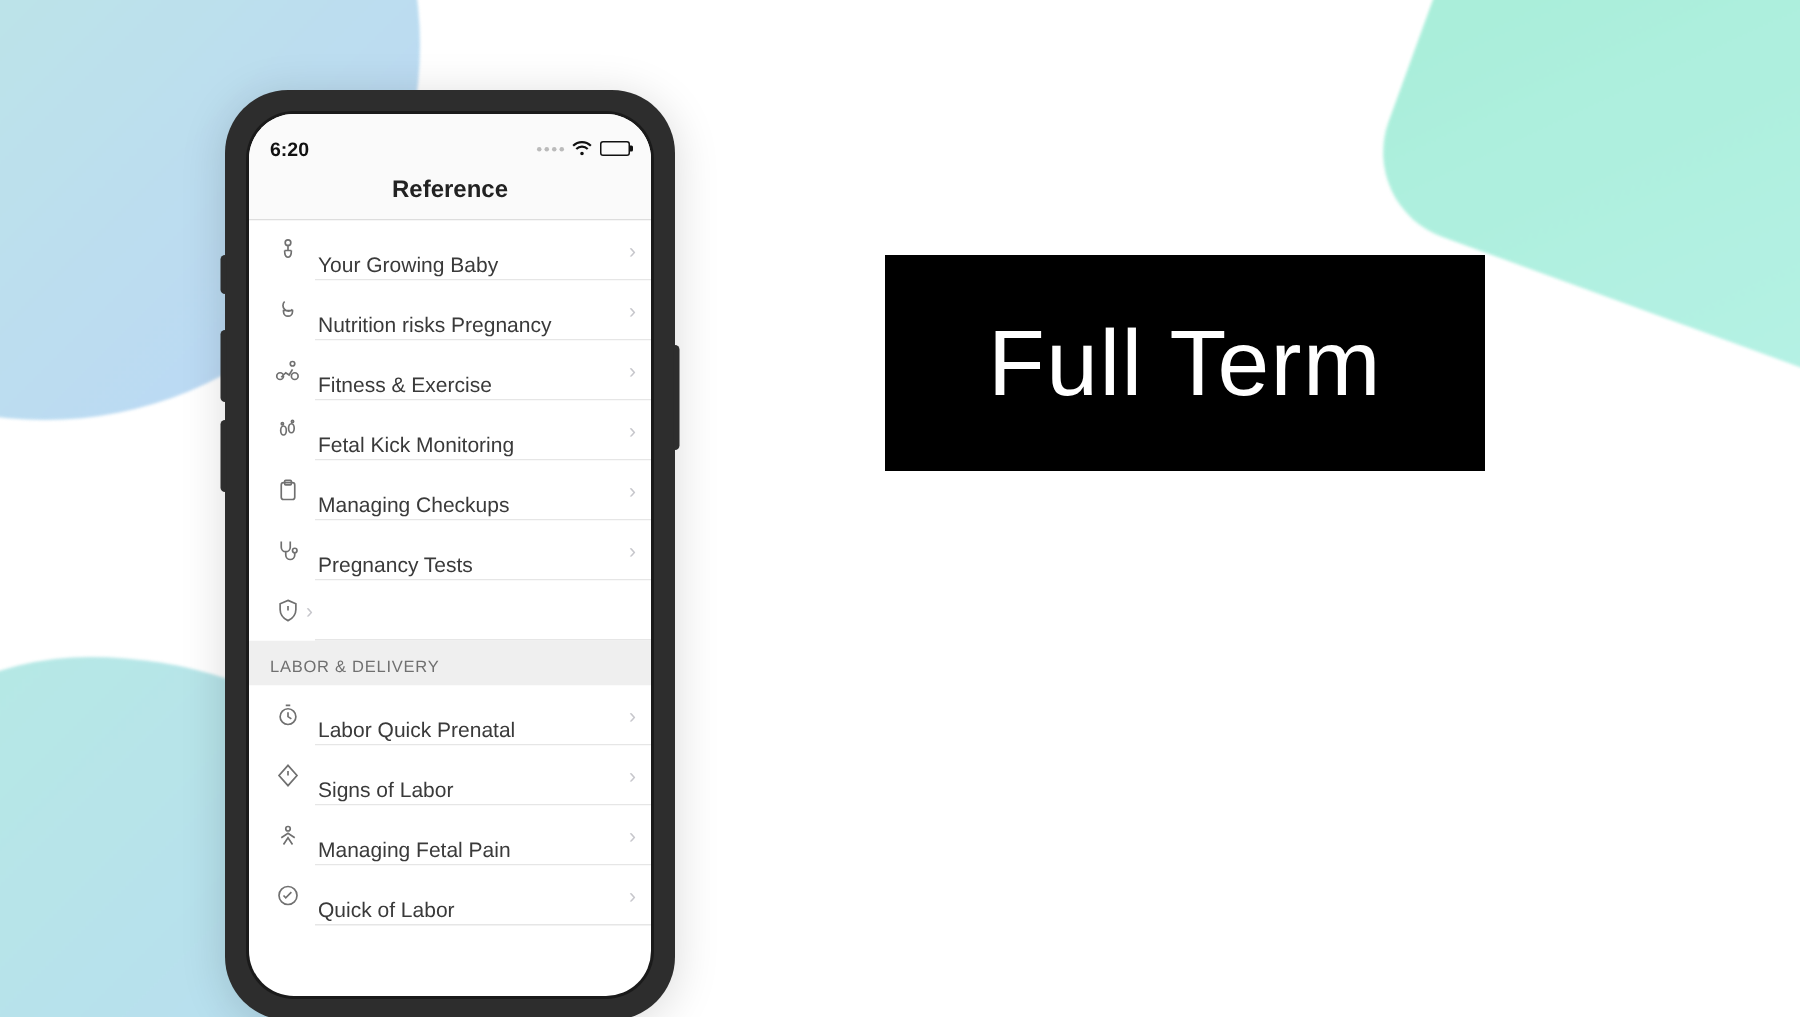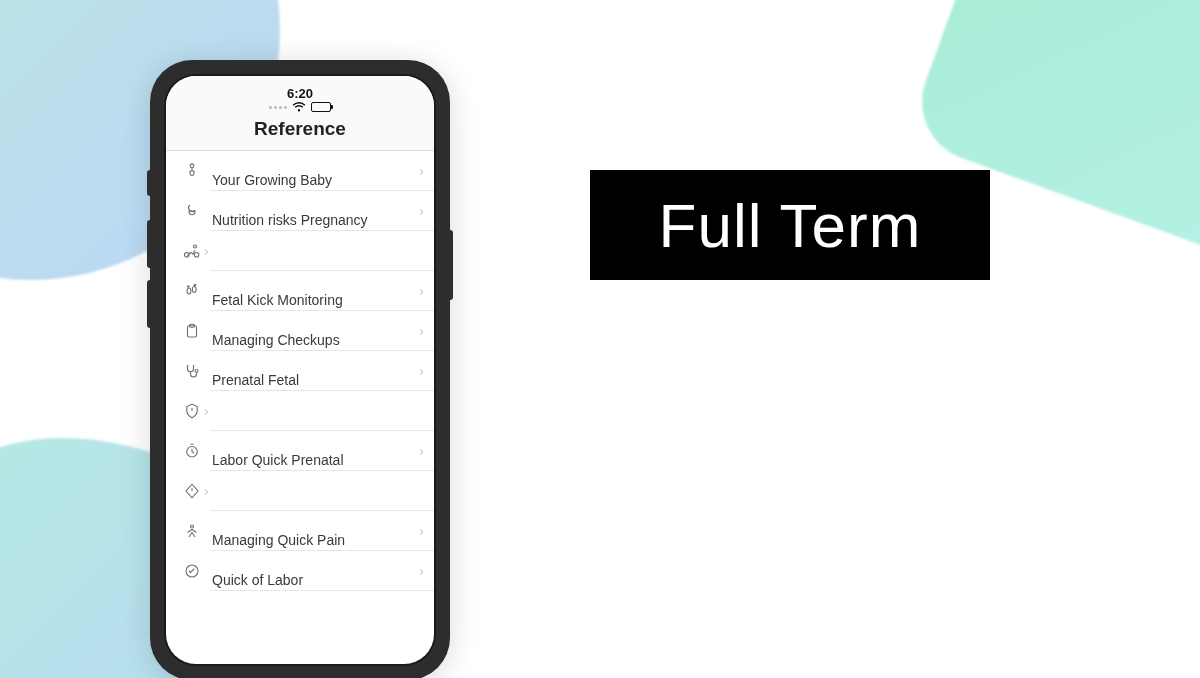--- a/index.html
+++ b/index.html
@@ -99,21 +99,20 @@
   .status-bar {
     height: 36px;
     display: flex;
     align-items: center;
     justify-content: space-between;
     padding: 10px 14px 0;
     font-size: 13px;
     font-weight: 600;
     color: #111;
     background: #fafafa;
-    flex-direction: column;
   }
   .status-right {
     display: flex;
     align-items: center;
     gap: 5px;
   }
   .cell-dots {
     display: flex;
     gap: 2px;
     align-items: flex-end;
@@ -142,21 +141,21 @@
   .battery-fill {
     width: 90%; height: 100%;
     background: #111;
     border-radius: 1px;
   }
 
   
   .nav-header {
     text-align: center;
     padding: 6px 0 10px;
-    font-size: 19px;
+    font-size: 16px;
     font-weight: 600;
     color: #222;
     background: #fafafa;
     border-bottom: 1px solid #ddd;
   }
 
   
   .section-header {
     background: #efefef;
     color: #707070;
@@ -201,21 +200,21 @@
     font-size: 14px;
     flex-shrink: 0;
   }
 
   
   .app-badge {
     position: absolute;
     left: 590px;
     top: 170px;
     width: 400px;
-    height: 110px;
+    height: 144px;
     background: #000;
     display: flex;
     align-items: center;
     justify-content: center;
   }
   .app-badge-text {
     color: #fff;
     font-size: 62px;
     font-weight: 200;
     letter-spacing: 1px;
@@ -279,20 +278,21 @@
       <span class="chevron">›</span>
     </div>
 
     <div class="list-row">
       <span class="row-icon">
         <svg width="18" height="18" viewBox="0 0 24 24" fill="none" stroke="currentColor" stroke-width="1.5">
               <circle cx="16" cy="6" r="2"></circle>
               <path d="M6 18l4-4 3 2 3-5M5 14a3 3 0 100 6 3 3 0 000-6zm13 0a3 3 0 100 6 3 3 0 000-6z"></path>
             </svg>
       </span>
+      <span class="row-label">Fitness &amp; Exercise</span>
       <span class="chevron">›</span>
     </div>
 
     <div class="list-row">
       <span class="row-icon">
         <svg width="18" height="18" viewBox="0 0 24 24" fill="none" stroke="currentColor" stroke-width="1.5">
               <ellipse cx="8" cy="12" rx="2.5" ry="4"></ellipse>
               <ellipse cx="15" cy="10" rx="2.5" ry="4"></ellipse>
               <circle cx="7" cy="6" r="1"></circle>
               <circle cx="16" cy="4" r="1"></circle>
@@ -313,64 +313,66 @@
       <span class="chevron">›</span>
     </div>
 
     <div class="list-row">
       <span class="row-icon">
         <svg width="18" height="18" viewBox="0 0 24 24" fill="none" stroke="currentColor" stroke-width="1.5">
               <path d="M6 4v5a4 4 0 008 0V4M10 13v3a4 4 0 008 0v-2"></path>
               <circle cx="18" cy="12" r="2"></circle>
             </svg>
       </span>
-      <span class="row-label">Prenatal Fetal</span>
+      <span class="row-label">Pregnancy Tests</span>
       <span class="chevron">›</span>
     </div>
 
     <div class="list-row">
       <span class="row-icon">
         <svg width="18" height="18" viewBox="0 0 24 24" fill="none" stroke="currentColor" stroke-width="1.5">
               <path d="M12 3l7 3v5c0 5-3 8-7 10-4-2-7-5-7-10V6l7-3z"></path>
               <path d="M12 8v4m0 3h0"></path>
             </svg>
       </span>
       <span class="chevron">›</span>
     </div>
 
+    <div class="section-header">LABOR &amp; DELIVERY</div>
 
     <div class="list-row">
       <span class="row-icon">
         <svg width="18" height="18" viewBox="0 0 24 24" fill="none" stroke="currentColor" stroke-width="1.5">
               <circle cx="12" cy="13" r="7"></circle>
               <path d="M12 9v4l3 2M10 3h4"></path>
             </svg>
       </span>
       <span class="row-label">Labor Quick Prenatal</span>
       <span class="chevron">›</span>
     </div>
 
     <div class="list-row">
       <span class="row-icon">
         <svg width="18" height="18" viewBox="0 0 24 24" fill="none" stroke="currentColor" stroke-width="1.5">
               <path d="M12 3l8 9-8 9-8-9 8-9z"></path>
               <path d="M12 8v4m0 3h0"></path>
             </svg>
       </span>
+      <span class="row-label">Signs of Labor</span>
       <span class="chevron">›</span>
     </div>
 
     <div class="list-row">
       <span class="row-icon">
         <svg width="18" height="18" viewBox="0 0 24 24" fill="none" stroke="currentColor" stroke-width="1.5">
               <circle cx="12" cy="6" r="2"></circle>
               <path d="M8 20l4-6 4 6M6 14l6-4 6 4"></path>
             </svg>
       </span>
-      <span class="row-label">Managing Quick Pain</span>
+      <span class="row-label">Managing Fetal Pain</span>
       <span class="chevron">›</span>
     </div>
 
     <div class="list-row">
       <span class="row-icon">
         <svg width="18" height="18" viewBox="0 0 24 24" fill="none" stroke="currentColor" stroke-width="1.5">
               <circle cx="12" cy="12" r="8"></circle>
               <path d="M8 12l2 2 5-5"></path>
             </svg>
       </span>

